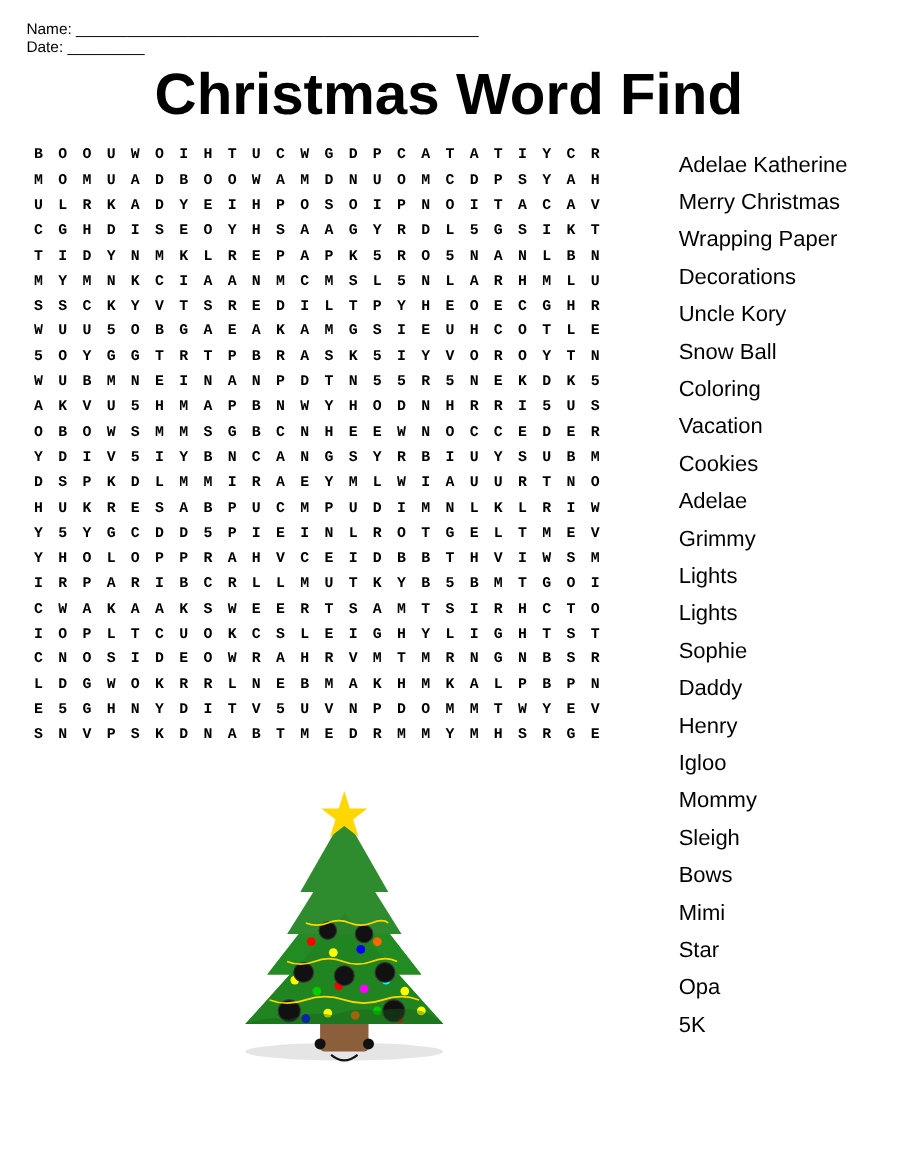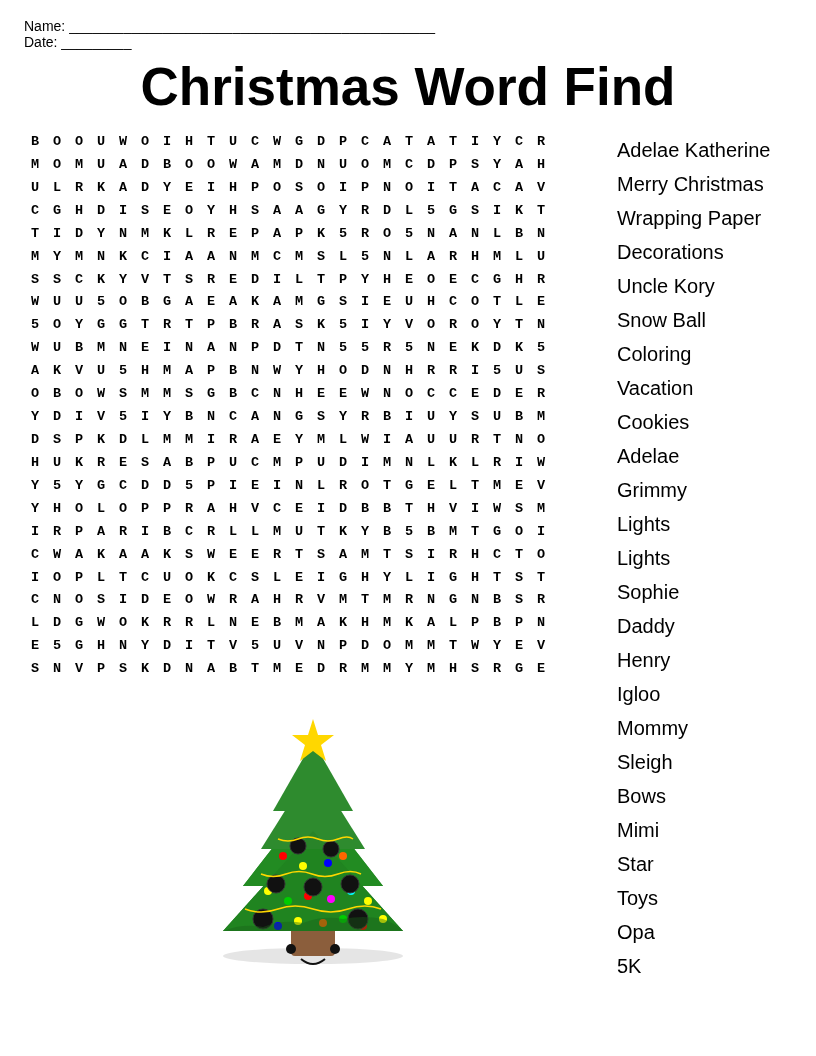--- a/index.html
+++ b/index.html
@@ -739,17 +739,16 @@
       <div class="word-list-item">Lights</div>
       <div class="word-list-item">Sophie</div>
       <div class="word-list-item">Daddy</div>
       <div class="word-list-item">Henry</div>
       <div class="word-list-item">Igloo</div>
       <div class="word-list-item">Mommy</div>
       <div class="word-list-item">Sleigh</div>
       <div class="word-list-item">Bows</div>
       <div class="word-list-item">Mimi</div>
       <div class="word-list-item">Star</div>
-      <div class="word-list-item">Toys</div>
       <div class="word-list-item">Opa</div>
       <div class="word-list-item">5K</div>
     </div>
 </div>
 
 </body></html>

